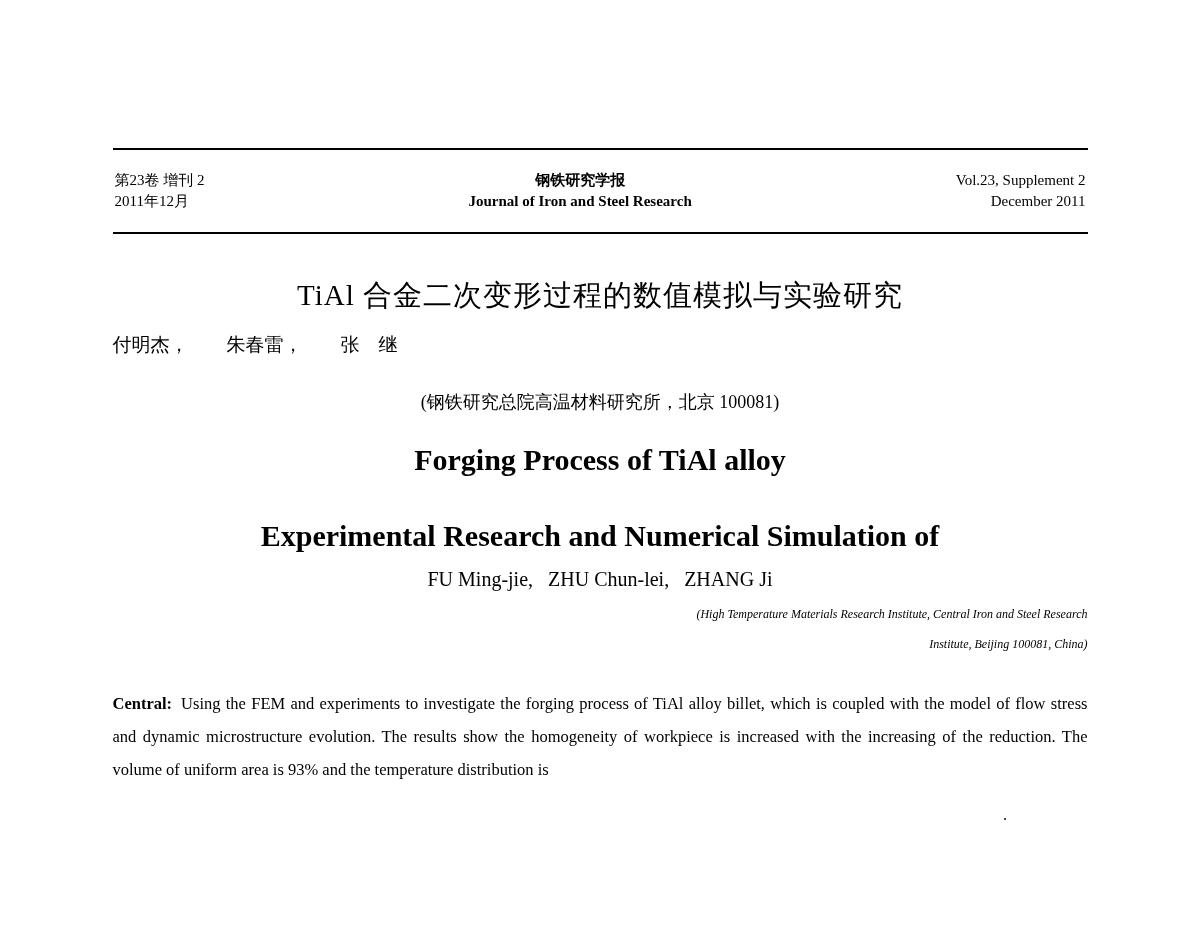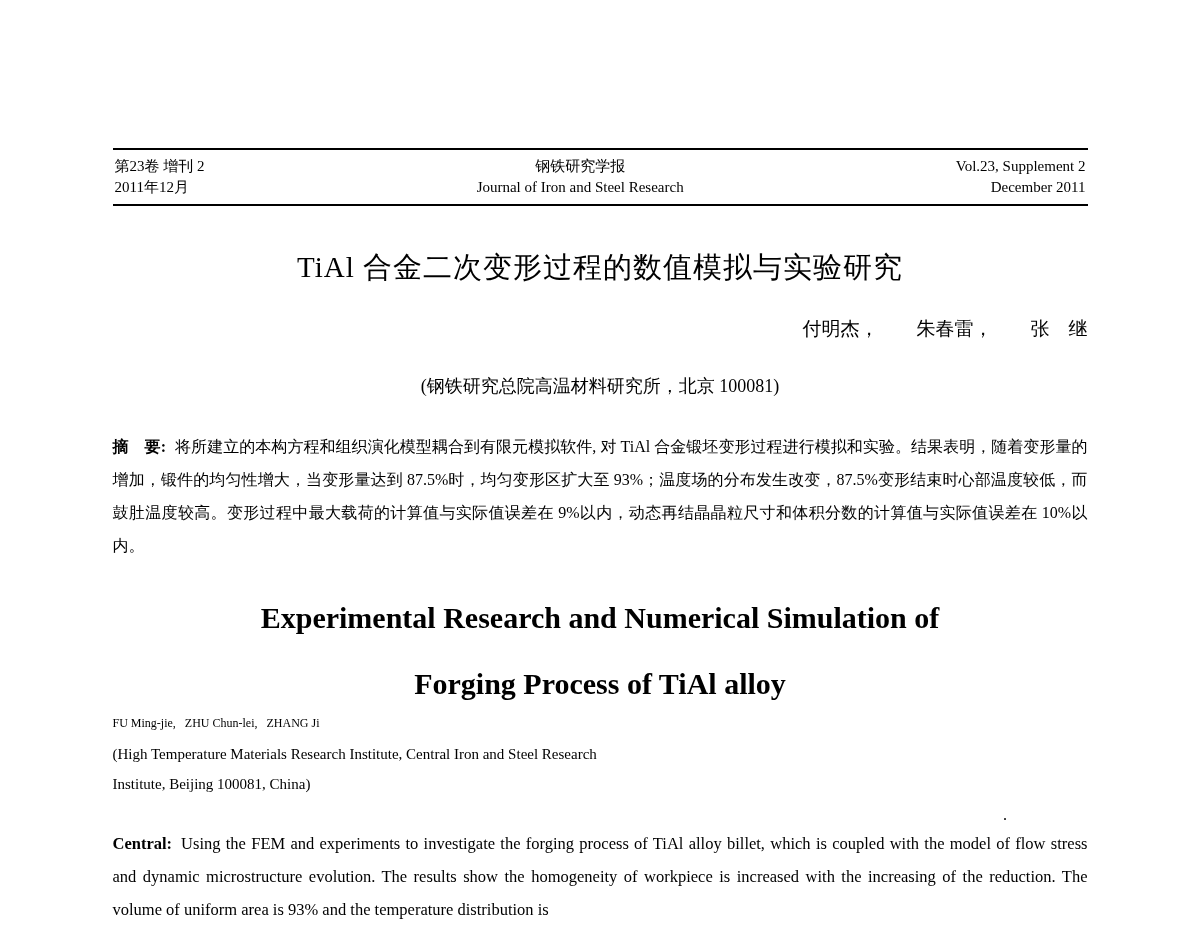--- a/index.html
+++ b/index.html
@@ -17,40 +17,40 @@
     margin: 0 auto;
     padding-top: 148px;
   }
   
   .journal-header {
     border-top: 2px solid #000;
     border-bottom: 2px solid #000;
     display: flex;
     justify-content: space-between;
     align-items: flex-start;
-    padding: 6px 2px;
+    padding: 20px 2px;
     font-size: 15px;
     line-height: 21px;
   }
   .header-col { white-space: nowrap; }
   .header-col.left   { text-align: left; }
-  .header-col.center { text-align: center; flex: 1; }
+  .header-col.center { text-align: center; flex: 1; font-weight: bold; }
   .header-col.right  { text-align: right; }
 
   
   .cn-title {
     margin-top: 42px;
     text-align: center;
     font-size: 29px;
     font-weight: normal;
     letter-spacing: 1px;
   }
   .cn-authors {
-    margin-top: 28px;
-    text-align: right;
+    margin-top: 16px;
+    text-align: left;
     font-size: 19px;
     white-space: pre-wrap;
   }
   .cn-affiliation {
     margin-top: 32px;
     text-align: center;
     font-size: 18px;
   }
   .cn-abstract {
     margin-top: 32px;
@@ -72,28 +72,30 @@
   .en-title {
     text-align: center;
     font-weight: bold;
     font-size: 30px;
     line-height: 40px;
   }
   .en-title-1 { margin-top: 36px; }
   .en-title-2 { margin-top: 26px; }
   .en-authors {
     margin-top: 12px;
-    font-size: 12px;
+    text-align: center;
+    font-size: 20px;
     white-space: pre-wrap;
   }
   .en-affiliation {
     margin-top: 8px;
-    text-align: left;
-    font-size: 15px;
+    text-align: right;
+    font-size: 12px;
     line-height: 30px;
+    font-style: italic;
   }
   .en-abstract {
     margin-top: 28px;
     font-size: 16.5px;
     line-height: 33px;
     text-align: justify;
   }
   .stray-mark {
     position: absolute;
     left: 1003px;
@@ -118,26 +120,23 @@
     <div class="header-col right">
       <div>Vol.23, Supplement 2</div>
       <div>December 2011</div>
     </div>
   </header>
 
   <h1 class="cn-title">TiAl 合金二次变形过程的数值模拟与实验研究</h1>
   <div class="cn-authors">付明杰，　　朱春雷，　　张　继</div>
   <div class="cn-affiliation">(钢铁研究总院高温材料研究所，北京 100081)</div>
 
-  <p class="cn-abstract">
-    <span class="label-bold">摘　要:</span><span>将所建立的本构方程和组织演化模型耦合到有限元模拟软件, 对 TiAl 合金锻坯变形过程进行模拟和实验。结果表明，随着变形量的增加，锻件的均匀性增大，当变形量达到 87.5%时，均匀变形区扩大至 93%；温度场的分布发生改变，87.5%变形结束时心部温度较低，而鼓肚温度较高。变形过程中最大载荷的计算值与实际值误差在 9%以内，动态再结晶晶粒尺寸和体积分数的计算值与实际值误差在 10%以内。</span>
-  </p>
 
+  <h2 class="en-title en-title-2">Forging Process of TiAl alloy</h2>
   <h2 class="en-title en-title-1">Experimental Research and Numerical Simulation of</h2>
-  <h2 class="en-title en-title-2">Forging Process of TiAl alloy</h2>
   <div class="en-authors">FU Ming-jie,   ZHU Chun-lei,   ZHANG Ji</div>
   <div class="en-affiliation">
     <div>(High Temperature Materials Research Institute, Central Iron and Steel Research</div>
     <div>Institute, Beijing 100081, China)</div>
   </div>
 
   <p class="en-abstract">
     <span class="label-bold">Central:</span><span>Using the FEM and experiments to investigate the forging process of TiAl alloy billet, which is coupled with the model of flow stress and dynamic microstructure evolution. The results show the homogeneity of workpiece is increased with the increasing of the reduction. The volume of uniform area is 93% and the temperature distribution is</span>
   </p>
 

